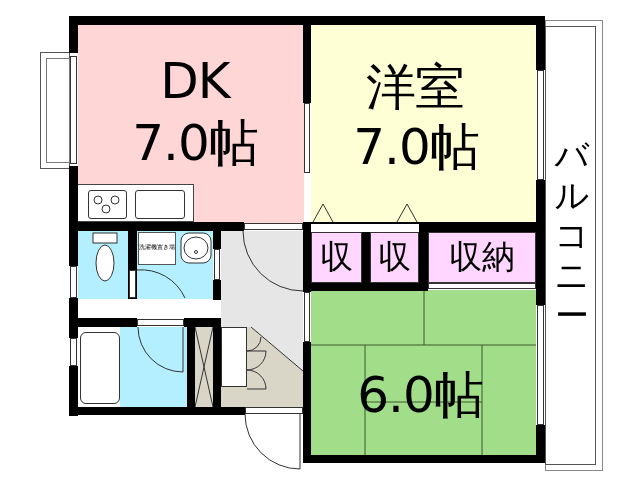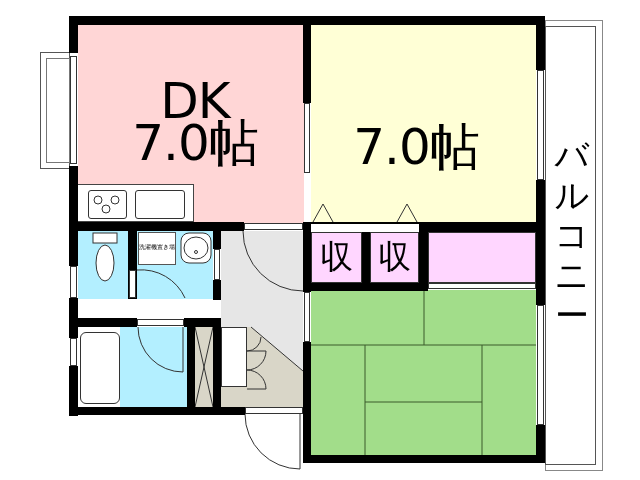--- a/index.html
+++ b/index.html
@@ -24,56 +24,59 @@
     <span style="display:block;">ル</span>
     <span style="display:block;">コ</span>
     <span style="display:block;">ニ</span>
     <span style="display:block;">ー</span>
   </div>
 
   <div class="thin" style="left:40px;top:52px;width:30px;height:117px;border-color:#555;"></div>
   <div class="thin" style="left:46px;top:58px;width:24px;height:105px;border-color:#777;"></div>
 
   <div class="abs" style="left:78px;top:25px;width:226px;height:198px;background:#ffd6d6;"></div>
-  <div class="label room-label" style="left:120px;top:76px;width:150px;">DK</div>
+  <div class="label room-label" style="left:120px;top:56px;width:150px;">DK</div>
   <div class="label room-label" style="left:110px;top:118px;width:170px;">7.0帖</div>
 
   <div class="thin" style="left:78px;top:184px;width:116px;height:38px;border-color:#444;border-left:none;"></div>
   <div class="thin" style="left:88px;top:190px;width:39px;height:29px;border-radius:3px;"></div>
   <svg style="left:88px;top:190px;" width="39" height="29">
     <circle cx="10" cy="10" r="4" fill="none" stroke="#333" stroke-width="1"></circle>
     <circle cx="27" cy="10" r="4" fill="none" stroke="#333" stroke-width="1"></circle>
     <circle cx="18" cy="19" r="4" fill="none" stroke="#333" stroke-width="1"></circle>
   </svg>
   <div class="thin" style="left:135px;top:190px;width:50px;height:29px;border-radius:3px;"></div>
 
   <div class="abs" style="left:311px;top:25px;width:225px;height:198px;background:#ffffd6;"></div>
+  <div class="label room-label" style="left:340px;top:62px;width:150px;">洋室</div>
   <div class="label room-label" style="left:336px;top:122px;width:160px;">7.0帖</div>
   <svg style="left:311px;top:198px;" width="110" height="26">
     <polyline points="2,24 12,6 22,24" fill="none" stroke="#333" stroke-width="1"></polyline>
     <polyline points="86,24 96,6 106,24" fill="none" stroke="#333" stroke-width="1"></polyline>
   </svg>
 
   <div class="abs" style="left:311px;top:232px;width:51px;height:51px;background:#ffd6ff;border:1px solid #333;"></div>
   <div class="abs" style="left:370px;top:232px;width:49px;height:51px;background:#ffd6ff;border:1px solid #333;"></div>
   <div class="abs" style="left:428px;top:232px;width:108px;height:51px;background:#ffd6ff;border:1px solid #333;"></div>
   <div class="label closet-label" style="left:311px;top:240px;width:51px;">収</div>
   <div class="label closet-label" style="left:370px;top:240px;width:49px;">収</div>
+  <div class="label closet-label" style="left:428px;top:240px;width:108px;">収納</div>
   <div class="thin" style="left:428px;top:283px;width:108px;height:6px;border-width:1px;"></div>
 
   <div class="abs" style="left:311px;top:290px;width:225px;height:166px;background:#a2dd8a;"></div>
   <svg style="left:311px;top:290px;" width="225" height="166">
     <g stroke="#3a5a2a" stroke-width="1" fill="none">
       <line x1="113" y1="0" x2="113" y2="55"></line>
       <line x1="0" y1="55" x2="225" y2="55"></line>
       <line x1="54" y1="55" x2="54" y2="166"></line>
       <line x1="171" y1="55" x2="171" y2="166"></line>
       <line x1="54" y1="112" x2="171" y2="112"></line>
     </g>
   </svg>
+  <div class="label room-label" style="left:340px;top:370px;width:160px;">6.0帖</div>
 
   <div class="abs" style="left:78px;top:231px;width:50px;height:68px;background:#b3efff;"></div>
   <svg style="left:90px;top:231px;" width="30" height="55">
     <rect x="3" y="2" width="24" height="10" fill="#fff" stroke="#333" stroke-width="1"></rect>
     <ellipse cx="15" cy="32" rx="9" ry="18" fill="#fff" stroke="#333" stroke-width="1"></ellipse>
   </svg>
 
   <div class="abs" style="left:137px;top:231px;width:76px;height:68px;background:#b3efff;"></div>
   <div class="thin" style="left:138px;top:232px;width:38px;height:33px;border-color:#555;"></div>
   <div class="label" style="left:135px;top:244px;width:44px;font-size:6px;">洗濯機置き場</div>

